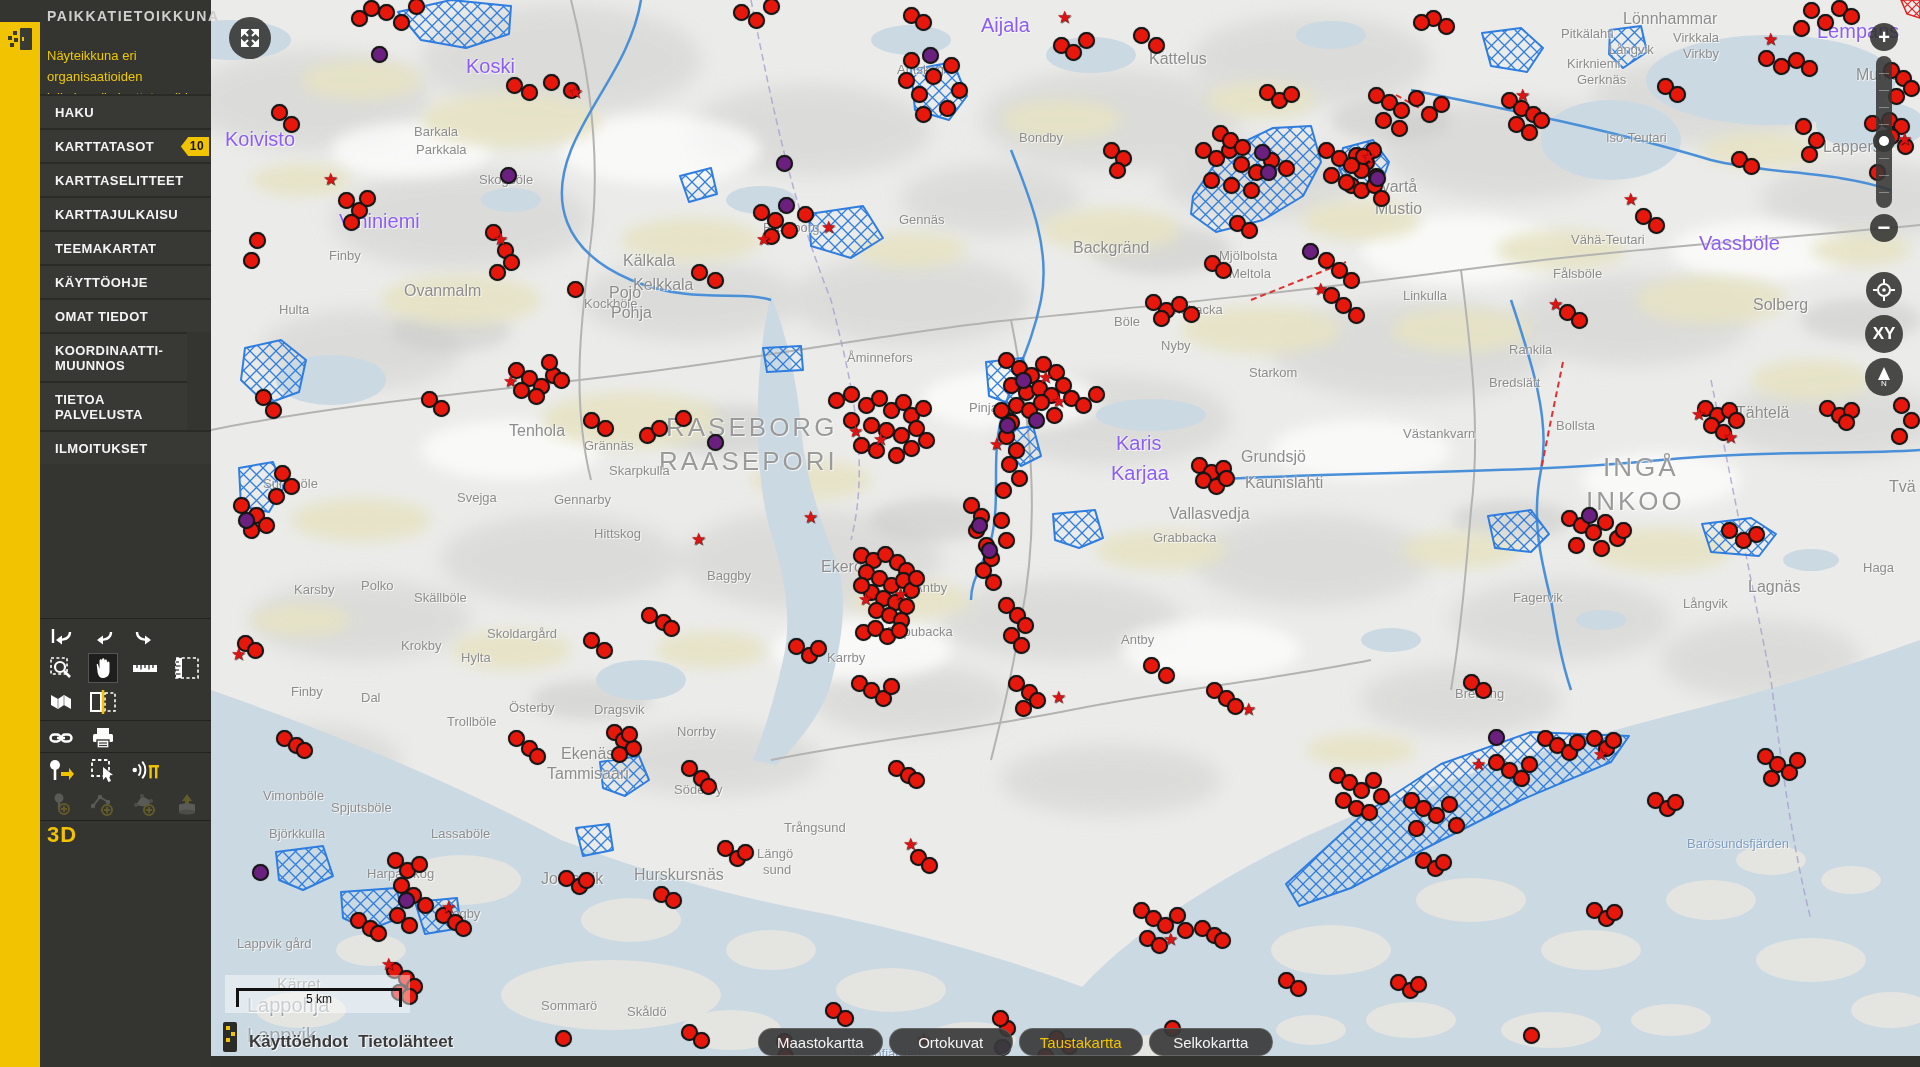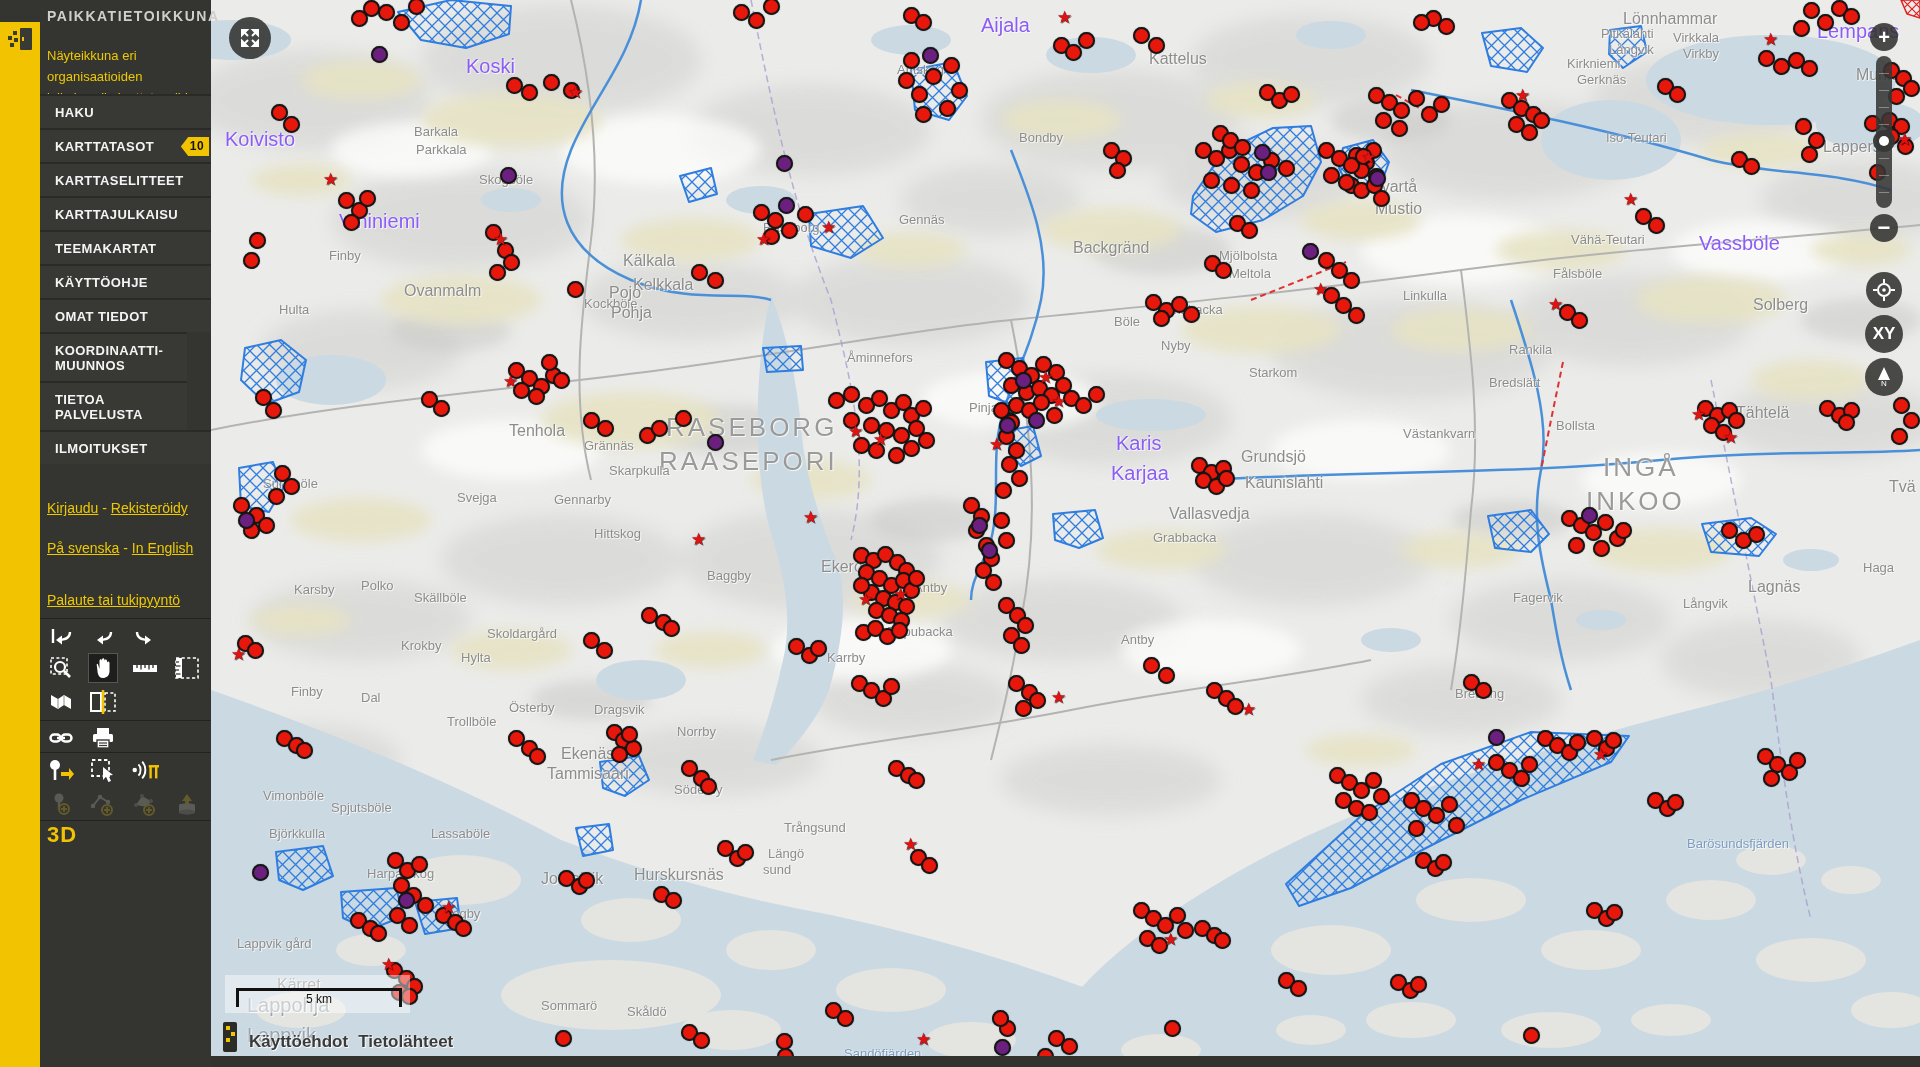--- a/index.html
+++ b/index.html
@@ -290,21 +290,21 @@
           <polyline points="1185,95 1212,110" fill="none" stroke="#e03030" stroke-width="2" stroke-dasharray="6 4"></polyline>
         </g>
     </svg>
 
     <div id="decals">
         <div class="mlabel lg" style="left: 14px; top: 128px;">Koivisto</div>
         <div class="mlabel lg" style="left: 255px; top: 55px;">Koski</div>
         <div class="mlabel lg" style="left: 770px; top: 14px;">Aijala</div>
         <div class="mlabel lg" style="left: 1606px; top: 20px;">Lempans</div>
         <div class="mlabel md" style="left: 1412px; top: 10px;">Lönnhammar</div>
-        <div class="mlabel sm" style="left: 1390px; top: 26px;">Pitkälahti</div>
+        <div class="mlabel sm" style="left: 1350px; top: 26px;">Pitkälahti</div>
         <div class="mlabel sm" style="left: 1398px; top: 42px;">Långvik</div>
         <div class="mlabel sm" style="left: 1462px; top: 30px;">Virkkala</div>
         <div class="mlabel sm" style="left: 1472px; top: 46px;">Virkby</div>
         <div class="mlabel sm" style="left: 1356px; top: 56px;">Kirkniemi</div>
         <div class="mlabel sm" style="left: 1366px; top: 72px;">Gerknäs</div>
         <div class="mlabel md" style="left: 1645px; top: 66px;">Munks</div>
         <div class="mlabel md" style="left: 1612px; top: 138px;">Lappers</div>
         <div class="mlabel sm" style="left: 1395px; top: 130px;">Iso-Teutari</div>
         <div class="mlabel sm" style="left: 1360px; top: 232px;">Vähä-Teutari</div>
         <div class="mlabel md" style="left: 938px; top: 50px;">Kattelus</div>
@@ -390,21 +390,21 @@
         <div class="mlabel md" style="left: 330px; top: 870px;">Jomalvik</div>
         <div class="mlabel md" style="left: 423px; top: 866px;">Hurskursnäs</div>
         <div class="mlabel sm" style="left: 156px; top: 866px;">Harparskog</div>
         <div class="mlabel sm" style="left: 226px; top: 906px;">Skogby</div>
         <div class="mlabel sm" style="left: 26px; top: 936px;">Lappvik gård</div>
         <div class="mlabel md" style="left: 66px; top: 976px;">Kärret</div>
         <div class="mlabel lg faint" style="left: 36px; top: 994px;">Lappohja</div>
         <div class="mlabel lg faint" style="left: 36px; top: 1024px;">Lappvik</div>
         <div class="mlabel sm" style="left: 330px; top: 998px;">Sommarö</div>
         <div class="mlabel sm" style="left: 416px; top: 1004px;">Skåldö</div>
-        <div class="mlabel sm" style="left: 546px; top: 846px; margin-left: 11px;">Längö</div>
+        <div class="mlabel sm" style="left: 546px; top: 846px;">Längö</div>
         <div class="mlabel sm" style="left: 552px; top: 862px;">sund</div>
         <div class="mlabel sm" style="left: 1302px; top: 590px;">Fagervik</div>
         <div class="mlabel sm" style="left: 1472px; top: 596px;">Långvik</div>
         <div class="mlabel md" style="left: 1537px; top: 578px;">Lagnäs</div>
         <div class="mlabel sm" style="left: 1652px; top: 560px;">Haga</div>
         <div class="mlabel sm" style="left: 1244px; top: 686px;">Bredäng</div>
         <div class="mlabel md" style="left: 1678px; top: 478px;">Tvä</div>
         <div class="mlabel sm water" style="left: 1476px; top: 836px;">Barösundsfjärden</div>
         <div class="mlabel sm water" style="left: 633px; top: 1046px;">Sandöfjärden</div>
         <div class="dot" style="left: 140px; top: 10px; background: rgb(232, 23, 11);"></div>
@@ -946,20 +946,26 @@
       <svg width="18" height="34" viewBox="0 0 18 34">
         <rect x="2" y="2" width="14" height="30" rx="2" fill="#2b2b28"></rect>
         <rect x="5" y="6" width="4" height="4" fill="#f2c300"></rect>
         <rect x="10" y="12" width="4" height="4" fill="#f2c300"></rect>
         <rect x="5" y="18" width="4" height="4" fill="#f2c300"></rect>
       </svg>
       <span class="txt">Käyttöehdot</span>
       <span class="txt">Tietolähteet</span>
     </div>
 
+    <div class="basemap-row" id="basemap-row">
+        <div class="basemap-btn">Maastokartta</div>
+        <div class="basemap-btn">Ortokuvat</div>
+        <div class="basemap-btn active">Taustakartta</div>
+        <div class="basemap-btn">Selkokartta</div>
+      </div>
   </div>
 
   <div id="bottombar"></div>
 
   <div id="sidebar">
     <div id="yellow-strip"></div>
     <svg id="logo-icon" width="30" height="28" viewBox="0 0 30 28">
       <g fill="#3a3a35">
         <rect x="14" y="2" width="12" height="22" rx="1"></rect>
         <rect x="2" y="10" width="4" height="4"></rect>
@@ -981,35 +987,20 @@
         <div class="menu-item"><span>KARTTASELITTEET</span></div>
         <div class="menu-item"><span>KARTTAJULKAISU</span></div>
         <div class="menu-item"><span>TEEMAKARTAT</span></div>
         <div class="menu-item"><span>KÄYTTÖOHJE</span></div>
         <div class="menu-item"><span>OMAT TIEDOT</span></div>
         <div class="menu-item" style="width: 120px;"><span>KOORDINAATTI-MUUNNOS</span></div>
         <div class="menu-item" style="width: 120px;"><span>TIETOA PALVELUSTA</span></div>
         <div class="menu-item"><span>ILMOITUKSET</span></div>
       </nav>
 
-    <div id="side-links">
-      <div>
-        <a>Kirjaudu</a>
-        <span class="sep"> - </span>
-        <a>Rekisteröidy</a>
-      </div>
-      <div>
-        <a>På svenska</a>
-        <span class="sep"> - </span>
-        <a>In English</a>
-      </div>
-      <div style="margin-top:12px;">
-        <a>Palaute tai tukipyyntö</a>
-      </div>
-    </div>
 
     <div class="tool-divider" style="top:618px"></div>
     <div class="toolrow" style="top:622px">
       <div class="tool">
         <svg width="22" height="18" viewBox="0 0 22 18">
             <g fill="none" stroke="#fff" stroke-width="2.4">
               <line x1="3" y1="2" x2="3" y2="16"></line>
               <path d="M20,5 C20,11 14,13 8,13"></path>
               <path d="M12,9 L7,13 L12,17" fill="#fff" stroke-width="0"></path>
             </g>

